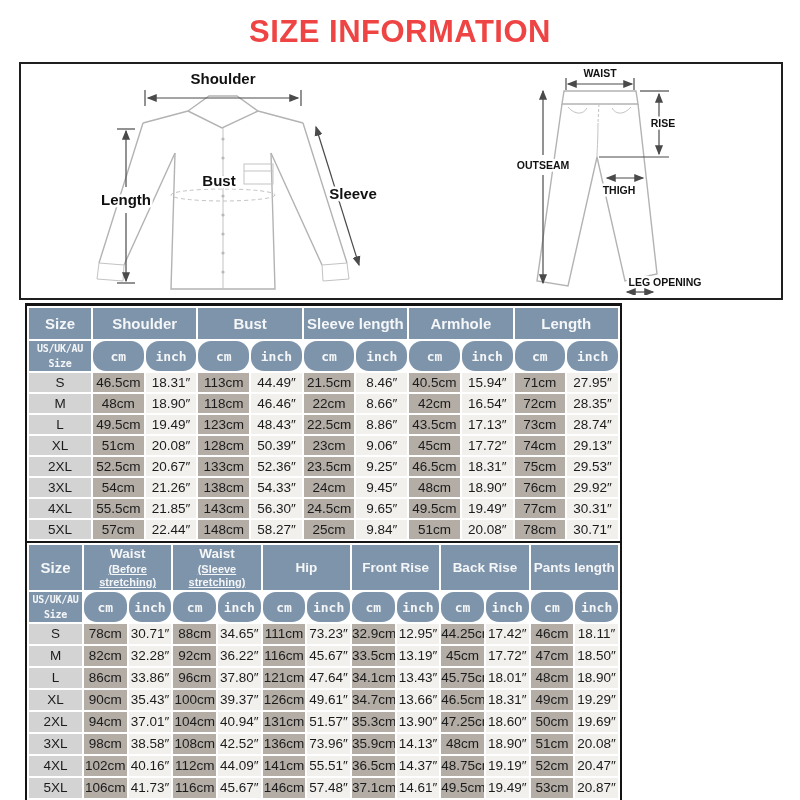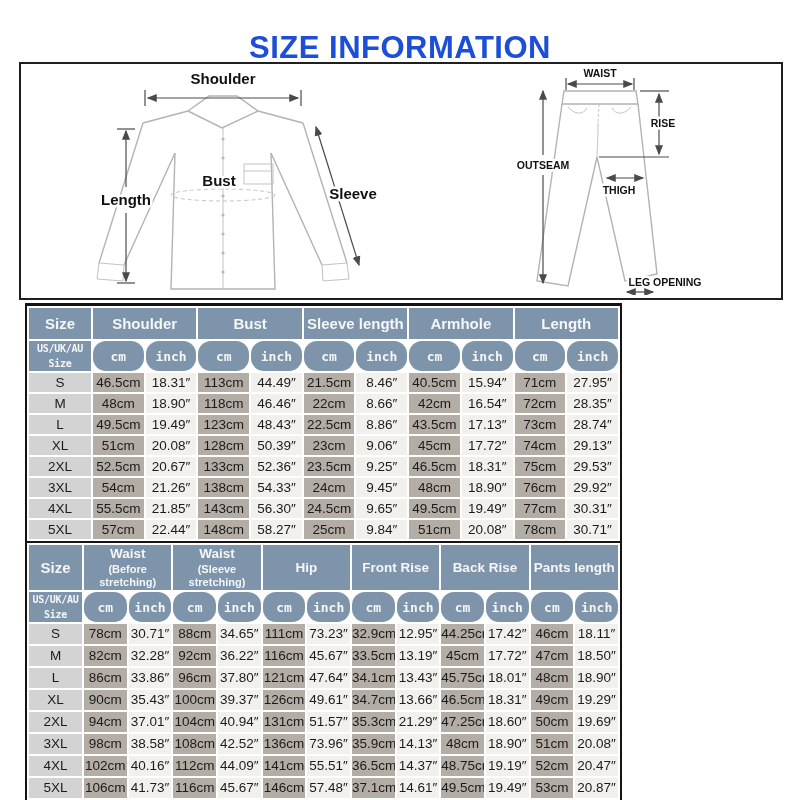--- a/index.html
+++ b/index.html
@@ -1,19 +1,19 @@
 <!DOCTYPE html>
 <html style="--blue: #7e94aa; --gray-size: #d3d3d3; --gray-cm: #b3ada6; --off-white: #f2f0ed; --border: #141414;"><head>
 <meta charset="utf-8">
 <style>
   html,body{margin:0;padding:0;background:#fff;}
   .page{position:relative;width:800px;height:800px;background:#fff;overflow:hidden;
         font-family:"Liberation Sans",sans-serif;}
-  .title{position:absolute;left:0;top:30px;width:100%;text-align:center;margin:0;
-         font-size:31px;font-weight:bold;color:#1d4ed8;letter-spacing:0.5px;}
+  .title{position:absolute;left:0;top:14px;width:100%;text-align:center;margin:0;
+         font-size:31px;font-weight:bold;color:#ef4444;letter-spacing:0.5px;}
   .diagram-box{position:absolute;left:19px;top:62px;width:760px;height:234px;
                border:2px solid #1f1f1f;background:#fff;}
   .shirt-svg{position:absolute;left:2px;top:1px;}
   .pants-svg{position:absolute;left:426px;top:1px;}
   .garment{stroke:#b3b3b3;stroke-width:1.4;fill:none;}
   .garment-thin{stroke:#c3c3c3;stroke-width:1;fill:none;}
   .arrow{stroke:#4a4a4a;stroke-width:1.2;fill:none;}
   .lbl-big{font:bold 15px "Liberation Sans",sans-serif;fill:#111;text-anchor:middle;}
   .lbl-small{font:bold 10.5px "Liberation Sans",sans-serif;fill:#111;text-anchor:middle;}
   .halo{paint-order:stroke;stroke:#fff;stroke-width:5px;stroke-linejoin:round;}
@@ -21,21 +21,21 @@
   .tables{position:absolute;left:25px;top:303px;width:597px;box-sizing:border-box;
           border:2px solid var(--border,#141414);border-top-width:3px;border-bottom-width:3px;
           background:#fff;}
   .divider{height:2px;background:var(--border,#141414);}
   .size-table{width:100%;table-layout:fixed;border-collapse:separate;border-spacing:2px;}
   .size-table th,.size-table td{padding:0;text-align:center;vertical-align:middle;overflow:hidden;}
   .th-size,.th-measure,.th-subsize,.th-unit{background:var(--blue,#7e94aa);color:#f4f6f8;}
   .th-size{font:bold 15px/1 "Liberation Sans",sans-serif;}
   .t1{font:bold 13.5px/1.3 "Liberation Sans",sans-serif;}
   .tbl-top .t1{font-size:15px;}
-  .t2{font:bold 11px/1.25 "Liberation Sans",sans-serif;}
+  .t2{font:bold 11px/1.25 "Liberation Sans",sans-serif;text-decoration:underline;}
   .th-subsize div{font:bold 10px/1.5 "DejaVu Sans Mono",monospace;letter-spacing:-0.3px;}
   .th-unit{font:bold 13px/1 "DejaVu Sans Mono",monospace;border-radius:13px;}
   .size-table td{font:13.5px/1 "Liberation Sans",sans-serif;color:#1b1b1b;}
   .td-size{background:var(--gray-size,#d3d3d3);}
   .td-cm{background:var(--gray-cm,#b3ada6);}
   .td-inch{background:var(--off-white,#f2f0ed);}
 </style>
 </head>
 <body>
 
@@ -406,21 +406,21 @@
             </tr>
             <tr style="height: 20px;">
               <td class="td-size">2XL</td>
               <td class="td-cm">94cm</td>
               <td class="td-inch">37.01″</td>
               <td class="td-cm">104cm</td>
               <td class="td-inch">40.94″</td>
               <td class="td-cm">131cm</td>
               <td class="td-inch">51.57″</td>
               <td class="td-cm">35.3cm</td>
-              <td class="td-inch">21.29″</td>
+              <td class="td-inch">13.90″</td>
               <td class="td-cm">47.25cm</td>
               <td class="td-inch">18.60″</td>
               <td class="td-cm">50cm</td>
               <td class="td-inch">19.69″</td>
             </tr>
             <tr style="height: 20px;">
               <td class="td-size">3XL</td>
               <td class="td-cm">98cm</td>
               <td class="td-inch">38.58″</td>
               <td class="td-cm">108cm</td>

